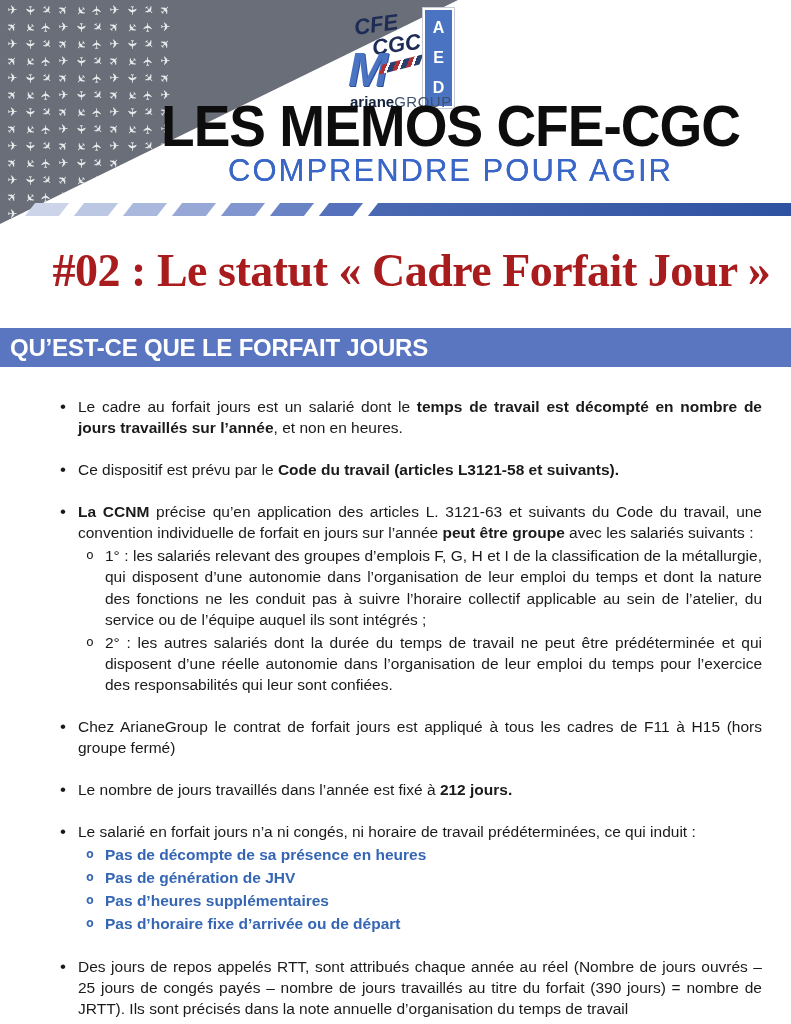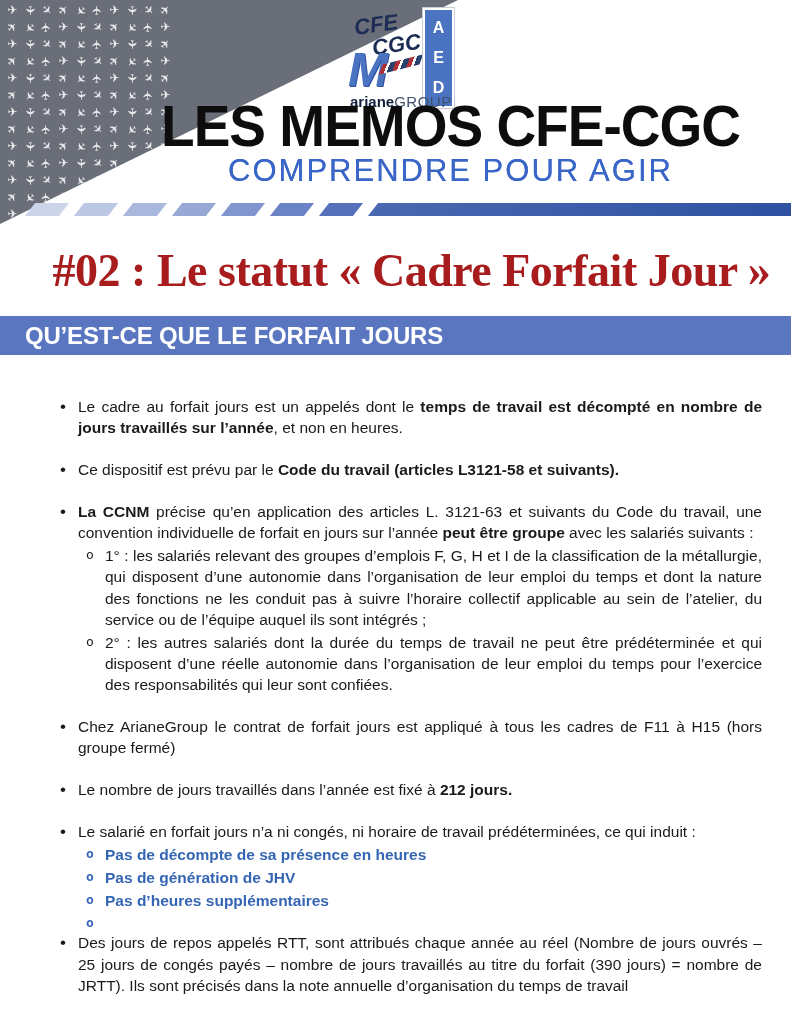--- a/index.html
+++ b/index.html
@@ -46,23 +46,23 @@
   .d5{width:34px;background:#8196ce;} .d6{width:34px;background:#6a83c5;}
   .d7{width:34px;background:#5571bc;}
   .dsolid{flex:1;background:linear-gradient(90deg,#4a68b2,#2e51a0);}
 
   
   .doc-title{position:absolute;top:228px;left:0;width:100%;margin:16px;text-align:center;
         font-family:"Liberation Serif",serif;font-weight:900;font-size:46px;letter-spacing:-.5px;
         color:var(--title-red,#a81c1e);white-space:nowrap;}
 
   
-  .section-banner{position:absolute;top:316px;left:0;width:100%;height:39px;box-sizing:border-box;
+  .section-banner{position:absolute;top:328px;left:0;width:100%;height:39px;box-sizing:border-box;
         background:var(--banner-blue,#5b76c1);color:#fff;font-size:24px;font-weight:800;
-        line-height:39px;padding-left:25px;letter-spacing:-.2px;}
+        line-height:39px;padding-left:10px;letter-spacing:-.2px;}
 
   
   #bullets{position:absolute;top:375px;left:0;right:0;padding:0 29px 0 57px;font-size:15.5px;line-height:1.36;}
   .li{position:relative;text-align:justify;}
   .l1{margin-top:21px;padding-left:21px;}
   .l1>.marker{position:absolute;left:3px;top:-1px;font-size:17px;}
   .l2{margin-left:22px;padding-left:26px;margin-top:2px;}
   .l2>.marker{position:absolute;left:7px;font-family:"DejaVu Sans Mono",monospace;font-size:13px;top:1px;}
   .blue{color:var(--link-blue,#3566b4);font-weight:700;}
   b{font-weight:700;}
@@ -117,28 +117,28 @@
       <i class="d6"></i>
       <i class="d7"></i>
       <i class="dsolid"></i>
   </div>
 
   <h1 class="doc-title">#02 : Le statut « Cadre Forfait Jour »</h1>
 
   <div class="section-banner">QU’EST-CE QUE LE FORFAIT JOURS</div>
 
   <main id="bullets">
-      <div class="li l1"><span class="marker">•</span><span>Le cadre au forfait jours est un appelés dont le </span><b>temps de travail est décompté en nombre de jours travaillés sur l’année</b><span>, et non en heures.</span></div>
+      <div class="li l1"><span class="marker">•</span><span>Le cadre au forfait jours est un salarié dont le </span><b>temps de travail est décompté en nombre de jours travaillés sur l’année</b><span>, et non en heures.</span></div>
       <div class="li l1"><span class="marker">•</span><span>Ce dispositif est prévu par le </span><b>Code du travail (articles L3121-58 et suivants).</b></div>
       <div class="li l1"><span class="marker">•</span><b>La CCNM</b><span> précise qu’en application des articles L. 3121-63 et suivants du Code du travail, une convention individuelle de forfait en jours sur l’année </span><b>peut être groupe</b><span> avec les salariés suivants :</span></div>
       <div class="li l2"><span class="marker">o</span><span>1° : les salariés relevant des groupes d’emplois F, G, H et I de la classification de la métallurgie, qui disposent d’une autonomie dans l’organisation de leur emploi du temps et dont la nature des fonctions ne les conduit pas à suivre l’horaire collectif applicable au sein de l’atelier, du service ou de l’équipe auquel ils sont intégrés ;</span></div>
       <div class="li l2"><span class="marker">o</span><span>2° : les autres salariés dont la durée du temps de travail ne peut être prédéterminée et qui disposent d’une réelle autonomie dans l’organisation de leur emploi du temps pour l’exercice des responsabilités qui leur sont confiées.</span></div>
       <div class="li l1"><span class="marker">•</span><span>Chez ArianeGroup le contrat de forfait jours est appliqué à tous les cadres de F11 à H15 (hors groupe fermé)</span></div>
       <div class="li l1"><span class="marker">•</span><span>Le nombre de jours travaillés dans l’année est fixé à </span><b>212 jours.</b></div>
       <div class="li l1"><span class="marker">•</span><span>Le salarié en forfait jours n’a ni congés, ni horaire de travail prédéterminées, ce qui induit :</span></div>
       <div class="li l2 blue"><span class="marker">o</span><b>Pas de décompte de sa présence en heures</b></div>
       <div class="li l2 blue"><span class="marker">o</span><b>Pas de génération de JHV</b></div>
       <div class="li l2 blue"><span class="marker">o</span><b>Pas d’heures supplémentaires</b></div>
-      <div class="li l2 blue"><span class="marker">o</span></div>
+      <div class="li l2 blue"><span class="marker">o</span><b>Pas d’horaire fixe d’arrivée ou de départ</b></div>
       <div class="li l1"><span class="marker">•</span><span>Des jours de repos appelés RTT, sont attribués chaque année au réel (Nombre de jours ouvrés – 25 jours de congés payés – nombre de jours travaillés au titre du forfait (390 jours) = nombre de JRTT). Ils sont précisés dans la note annuelle d’organisation du temps de travail</span></div>
     </main>
 
 </div>
 
 </body></html>

